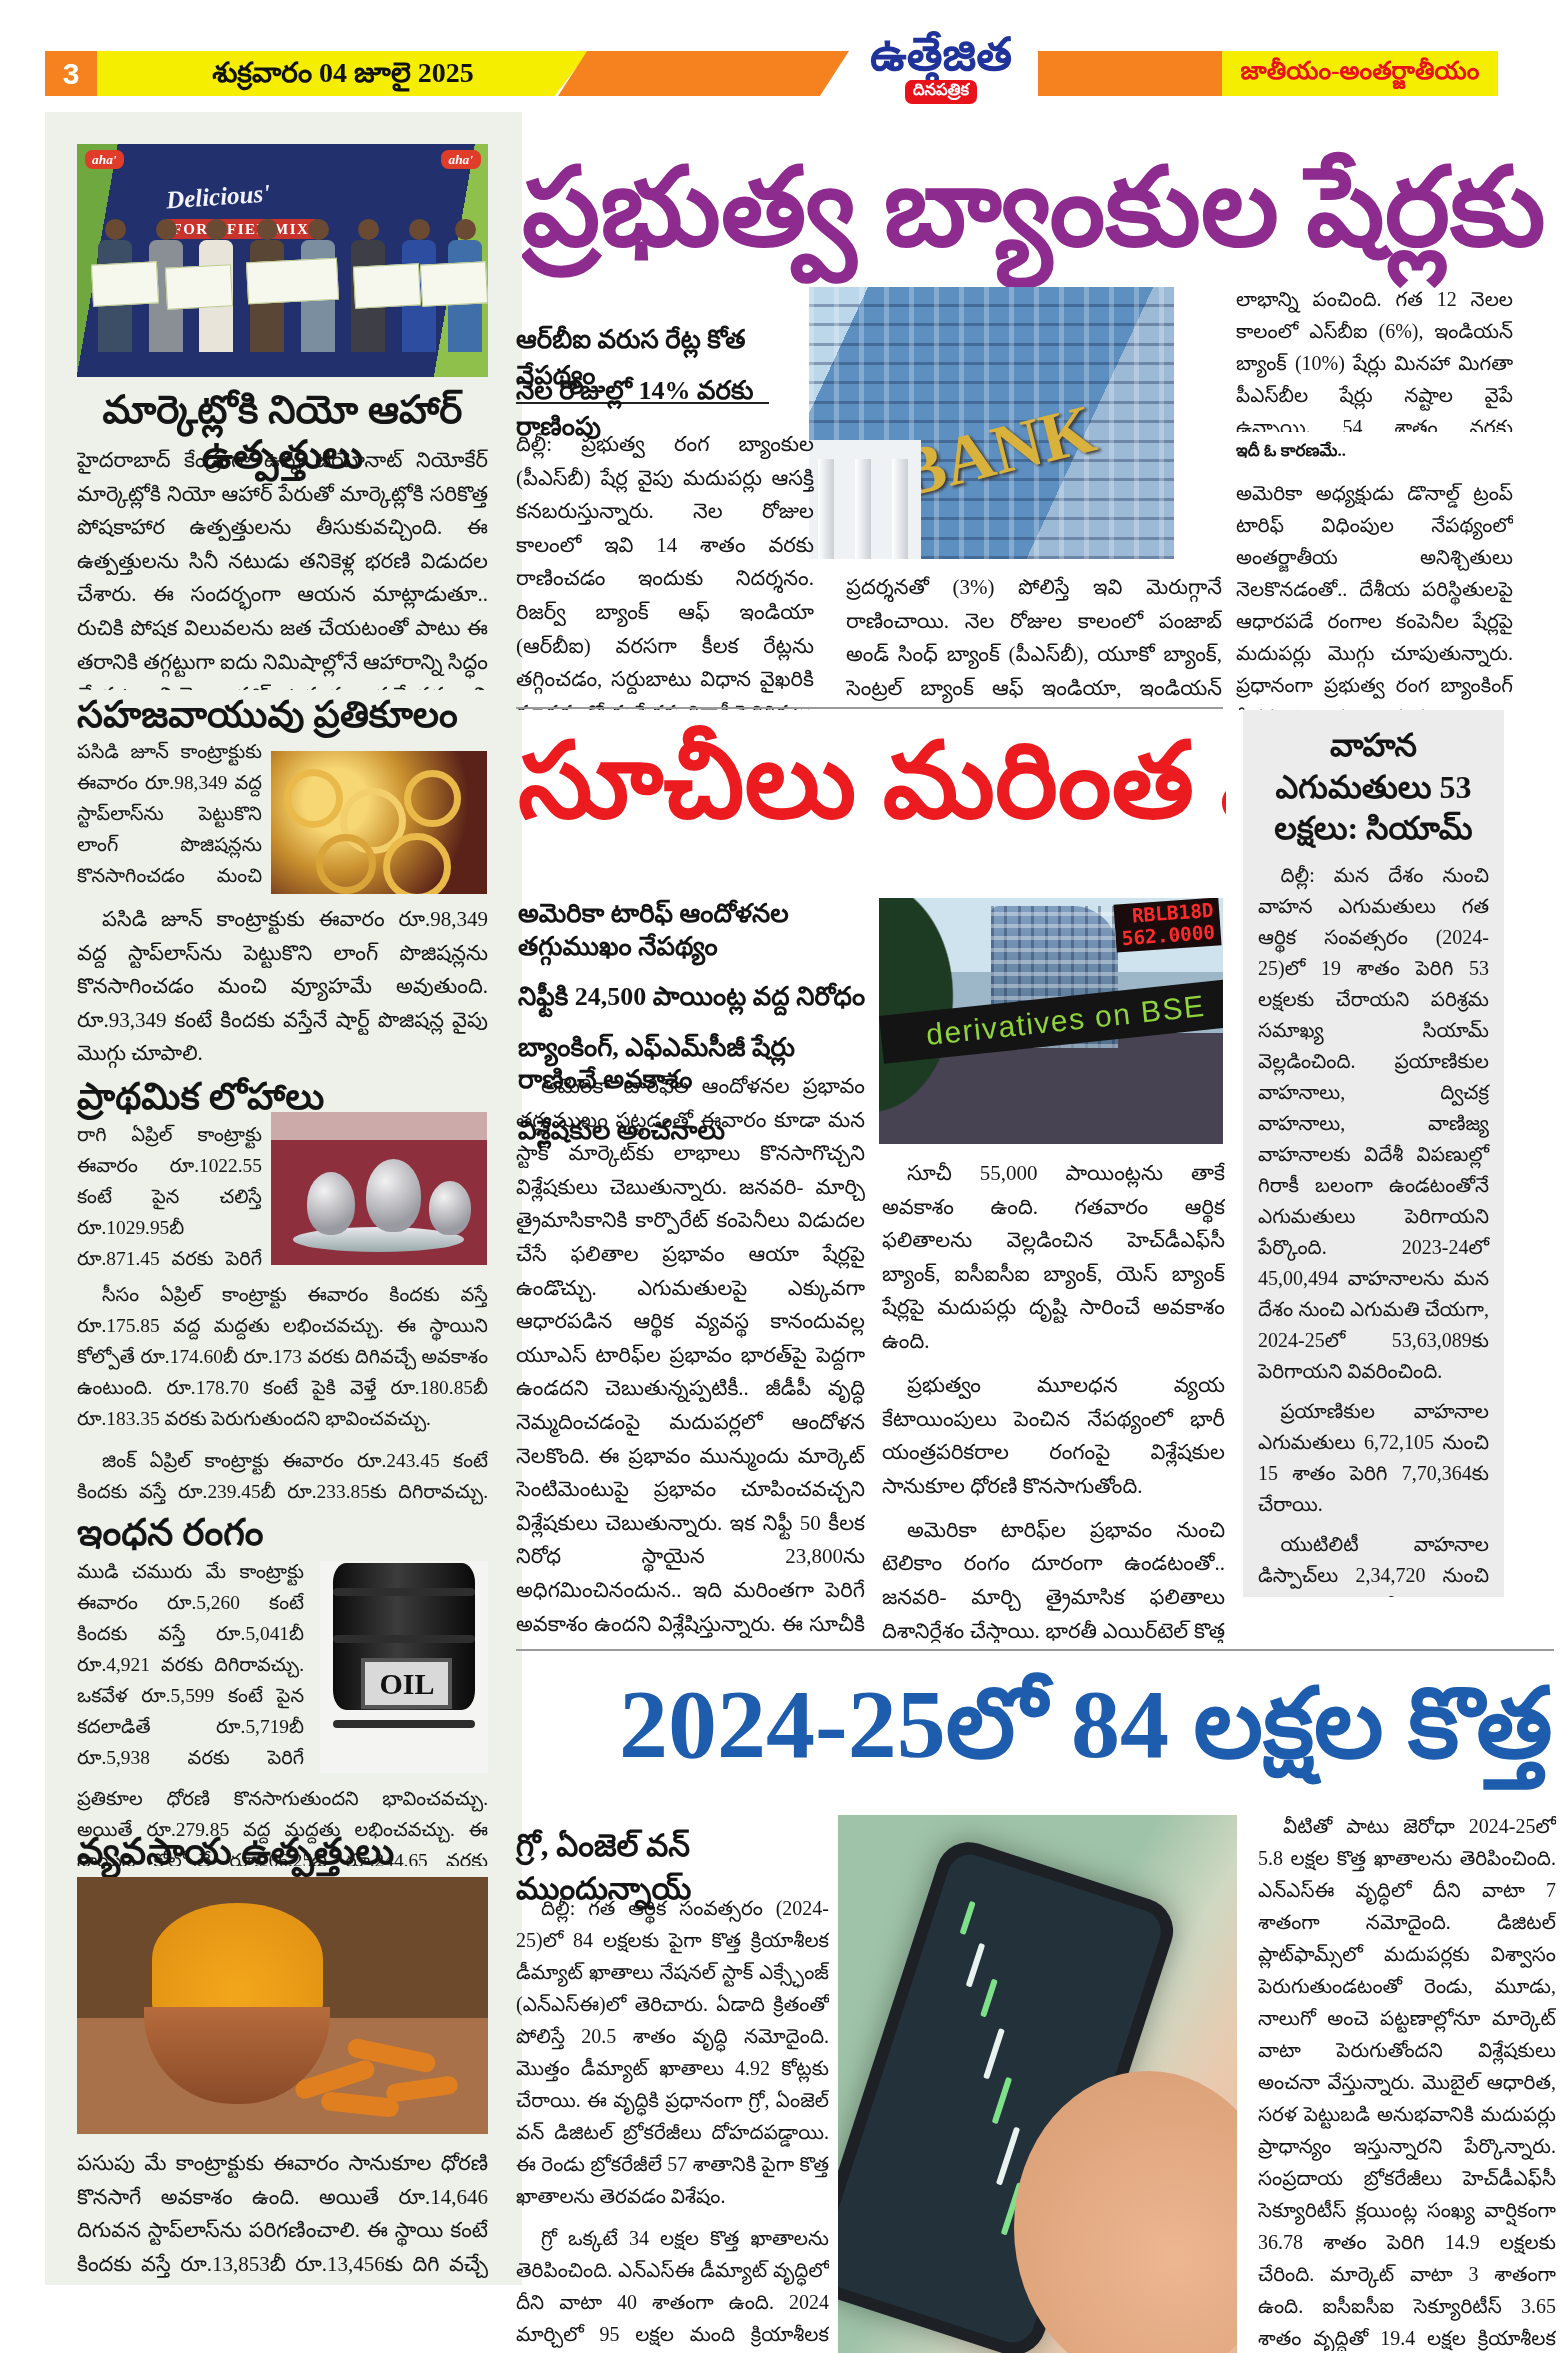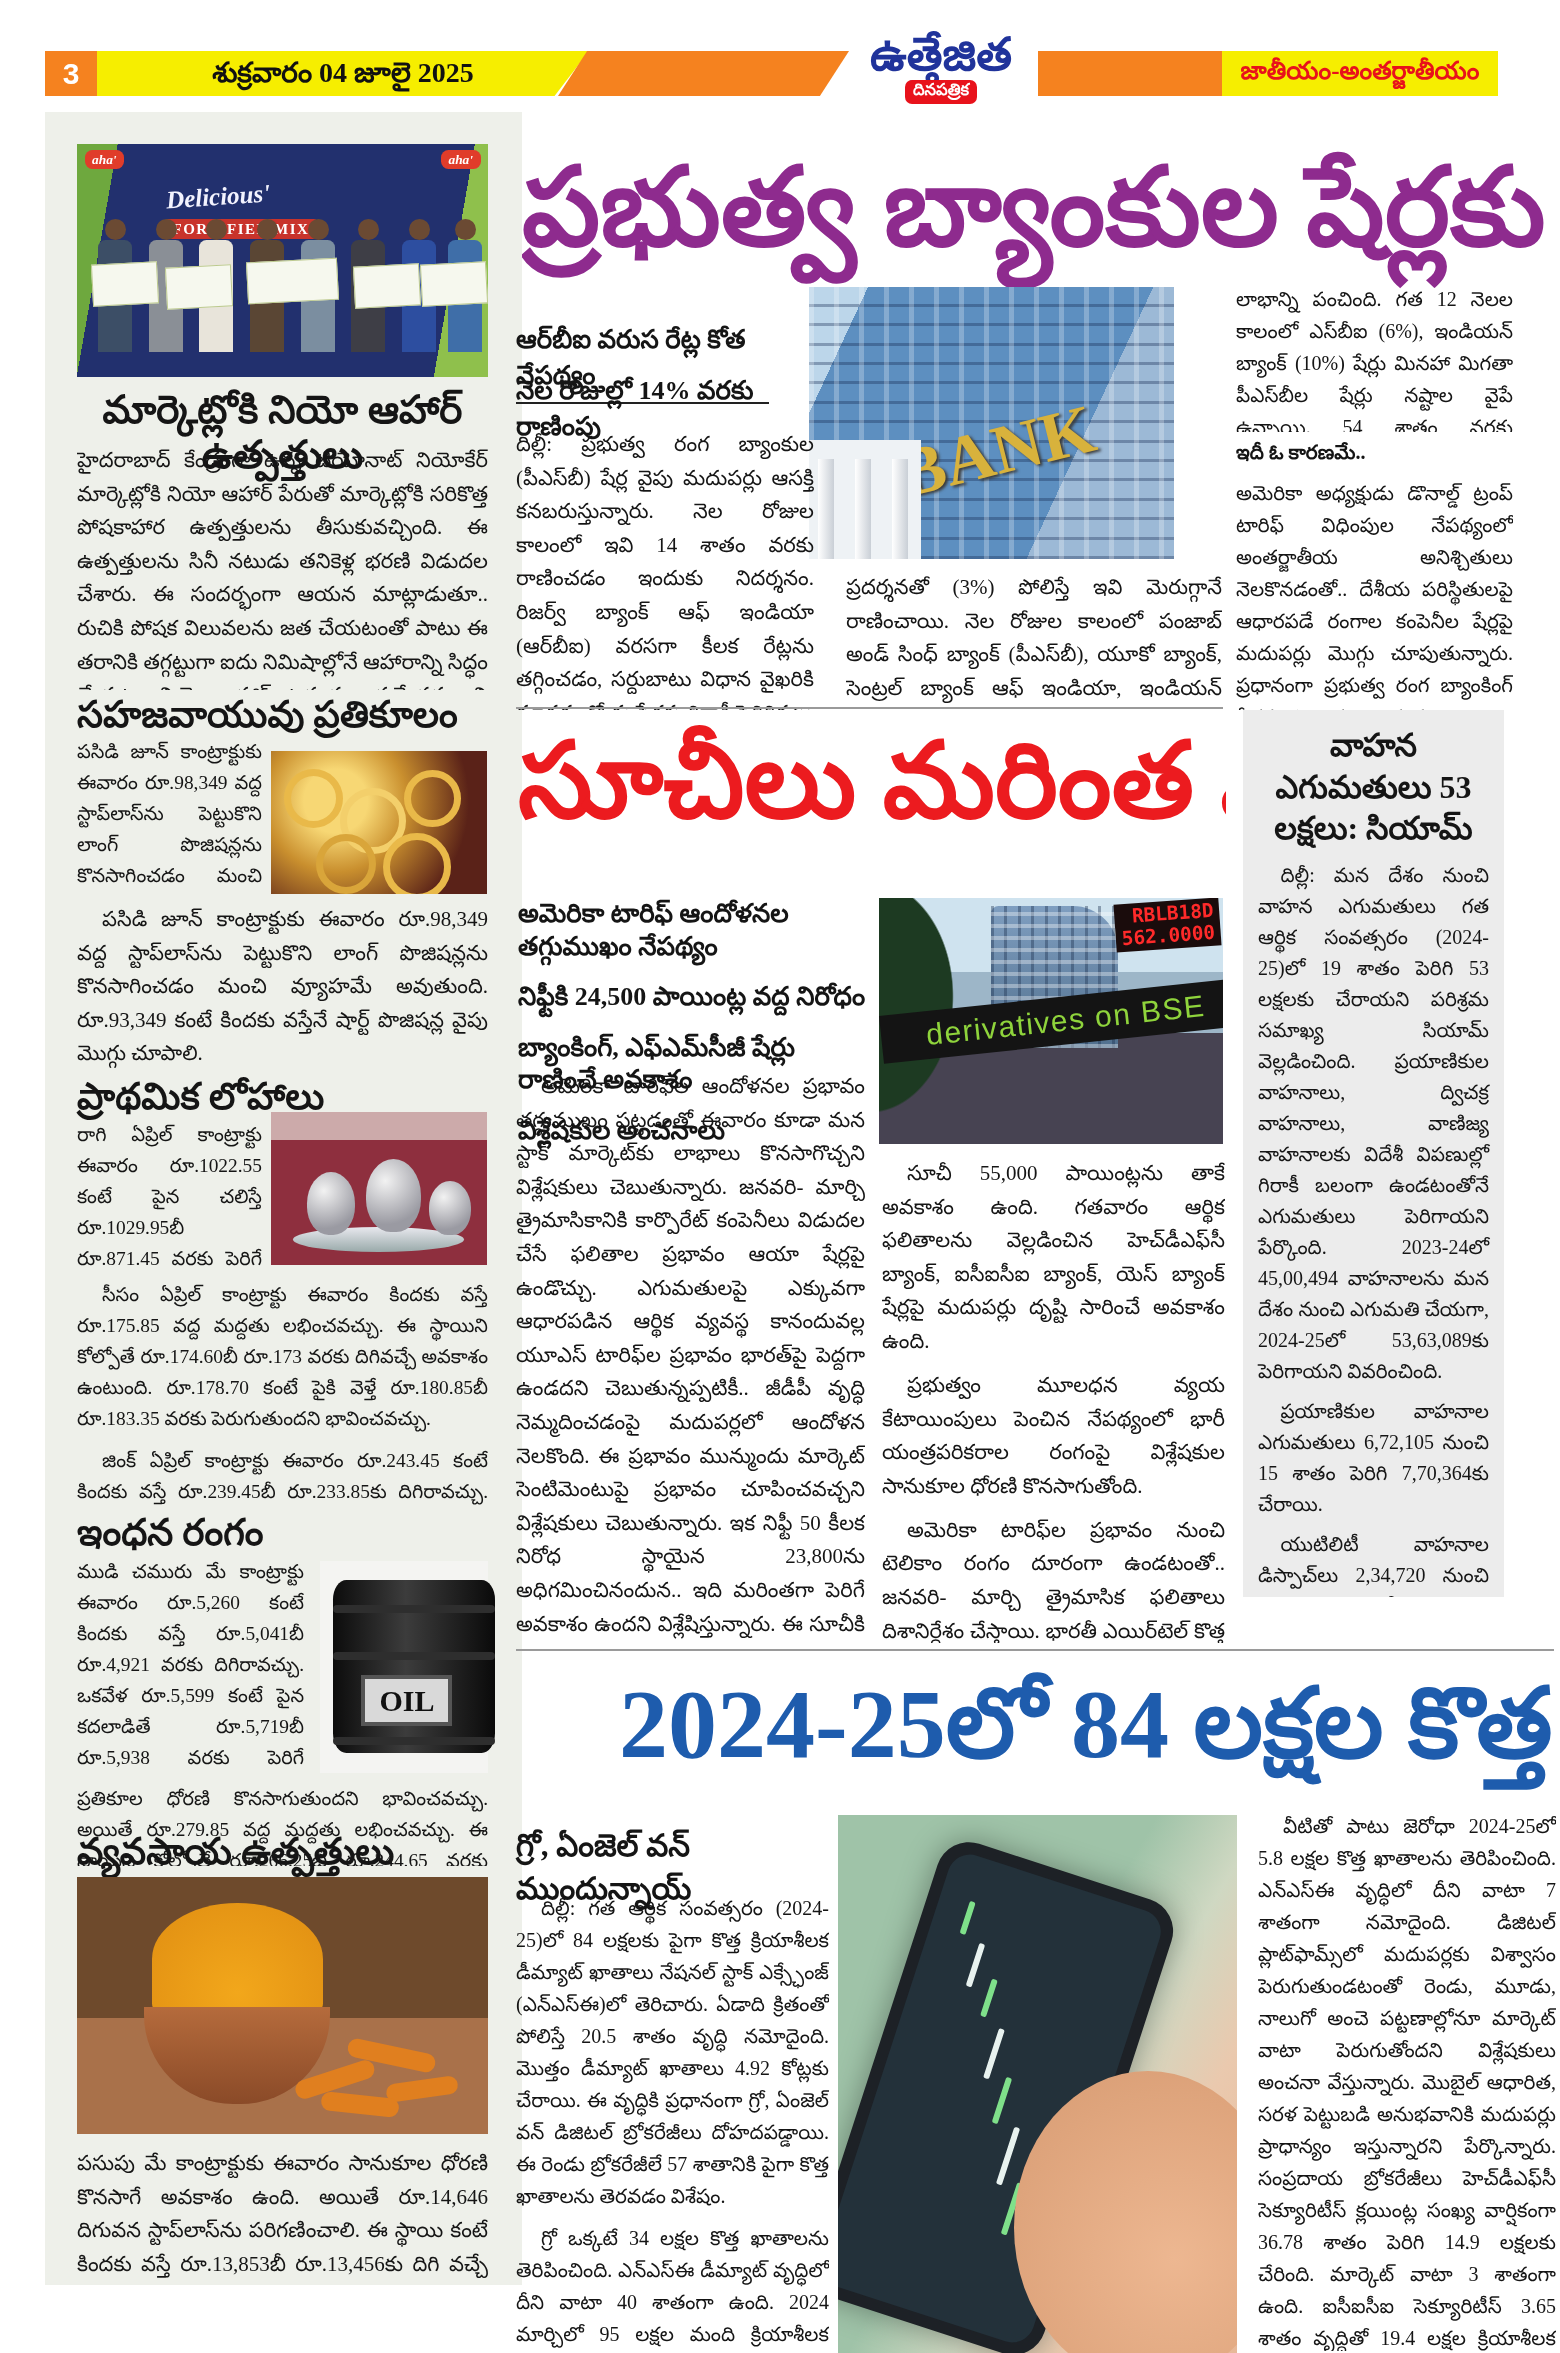--- a/index.html
+++ b/index.html
@@ -37,41 +37,41 @@
   .card{position:absolute;width:64px;height:40px;background:#f6f8ee;border:1.5px solid #bcc98e;transform:rotate(-3deg);}
   .lh1{font-size:39px;font-weight:bold;text-align:center;line-height:1.15;}
   .lh2{font-size:37px;font-weight:bold;line-height:1.1;}
   
   .goldimg{left:271px;top:751px;width:216px;height:143px;background:radial-gradient(circle at 30% 35%,#f7d774 0 18%,#c98f2e 40%,#5a2218 75%);overflow:hidden;}
   .ring{position:absolute;border:7.5px solid #e9b949;border-radius:50%;}
   .silverimg{left:271px;top:1112px;width:216px;height:153px;background:linear-gradient(180deg,#caa 0 18%,#8e2f3e 18%);overflow:hidden;}
   .pot{position:absolute;background:radial-gradient(circle at 35% 30%,#f2f2f2,#9a9aa2 70%);border-radius:50% 50% 45% 45%;}
   .tray{position:absolute;left:22.4px;bottom:13.4px;width:171px;height:25px;background:linear-gradient(#e8e8ee,#9aa);border-radius:50%;}
   .oilimg{left:320px;top:1561px;width:168px;height:212px;background:#f4f4f2;}
-  .barrel{position:absolute;left:13.4px;top:19px;width:142px;height:173px;background:linear-gradient(90deg,#0c0c0c,#3c3c3c 45%,#0a0a0a);border-radius:13.4px/19.4px;padding-left:20px;}
+  .barrel{position:absolute;left:13.4px;top:2px;width:142px;height:147px;background:linear-gradient(90deg,#0c0c0c,#3c3c3c 45%,#0a0a0a);border-radius:13.4px/19.4px;}
   .barrel .band{position:absolute;left:0;width:100%;height:7.5px;background:#2e2e2e;border-radius:4.5px;}
   .oillabel{position:absolute;left:28px;top:95px;width:83px;height:43px;background:#d9d9d9;border:4.5px solid #555;
             display:flex;align-items:center;justify-content:center;font-size:30px;font-weight:bold;color:#111;}
   .turimg{left:77px;top:1877px;width:411px;height:257px;background:linear-gradient(180deg,#6e4a2c 0 55%,#a9714a 55%);overflow:hidden;}
   .bowl{position:absolute;left:67px;bottom:30px;width:186px;height:97px;background:linear-gradient(#b56b3c,#8a4a28);border-radius:0 0 89px 89px;}
   .mound{position:absolute;left:75px;bottom:119px;width:171px;height:112px;background:radial-gradient(circle at 50% 80%,#f2a71b,#e08e12);border-radius:50% 50% 10% 10%;}
   .finger{position:absolute;background:#e07f1f;border-radius:10.4px;}
   
   .lead-hl{left:522px;top:145px;width:1029px;height:164px;font-size:110px;font-weight:800;color:#8e2b8e;}
   .kicker{font-size:26px;font-weight:bold;line-height:1.4;}
   .bankimg{left:809px;top:287px;width:365px;height:272px;overflow:hidden;
            background:linear-gradient(115deg,#bcd6ea 0 12%,#5d8fc0 12% 70%,#9cb9d6 70%);}
   .bankimg .glass{position:absolute;inset:0;background:
      repeating-linear-gradient(90deg,rgba(255,255,255,.25) 0 4.5px,transparent 4.5px 25px),
      repeating-linear-gradient(0deg,rgba(20,40,80,.35) 0 3px,transparent 3px 19.4px);}
   .bankword{position:absolute;left:88px;top:125px;font-size:69px;font-weight:bold;color:#d8b23c;
             font-family:"Liberation Serif",serif;transform:rotate(-14deg);text-shadow:2.2px 2.2px 3px #3a3a3a;}
   .portico{position:absolute;left:0;bottom:0;width:112px;height:119px;background:#eef2f5;}
   .portico i{position:absolute;top:19.4px;width:16.4px;height:100px;background:linear-gradient(90deg,#fff,#c9cfd6);}
-  .subhead-sm{font-size:20px;font-weight:bold;}
+  .subhead-sm{font-size:17px;font-weight:bold;}
   
   .red-hl{left:518px;top:721px;width:708px;height:149px;font-size:106px;font-weight:800;color:#ec1b1f;}
   .bullets div{font-size:26px;font-weight:bold;margin-bottom:18px;line-height:1.25;}
   .bseimg{left:879px;top:898px;width:344px;height:246px;overflow:hidden;background:linear-gradient(180deg,#cfe3ef 0 30%,#9db6c8 30% 55%,#474352 55%);}
   .bsetower{position:absolute;left:112px;top:7.5px;width:127px;height:142px;background:linear-gradient(180deg,#7f9ec0,#51708e);
             border-radius:7.5px 45px 0 0;}
   .bsetower:before{content:"";position:absolute;inset:0;background:
      repeating-linear-gradient(0deg,rgba(255,255,255,.35) 0 3.7px,transparent 3.7px 12px),
      repeating-linear-gradient(90deg,rgba(30,50,80,.4) 0 3px,transparent 3px 13.4px);}
   .palm{position:absolute;left:-22.4px;top:0;width:119px;height:246px;background:

